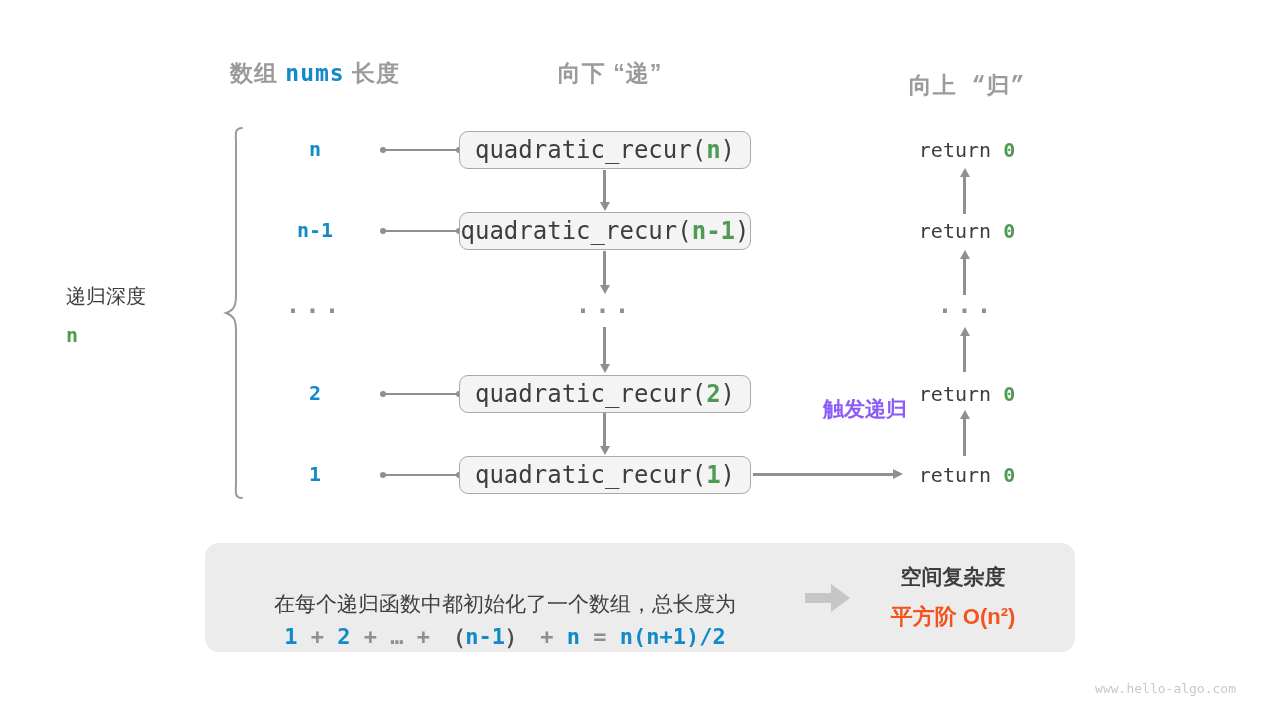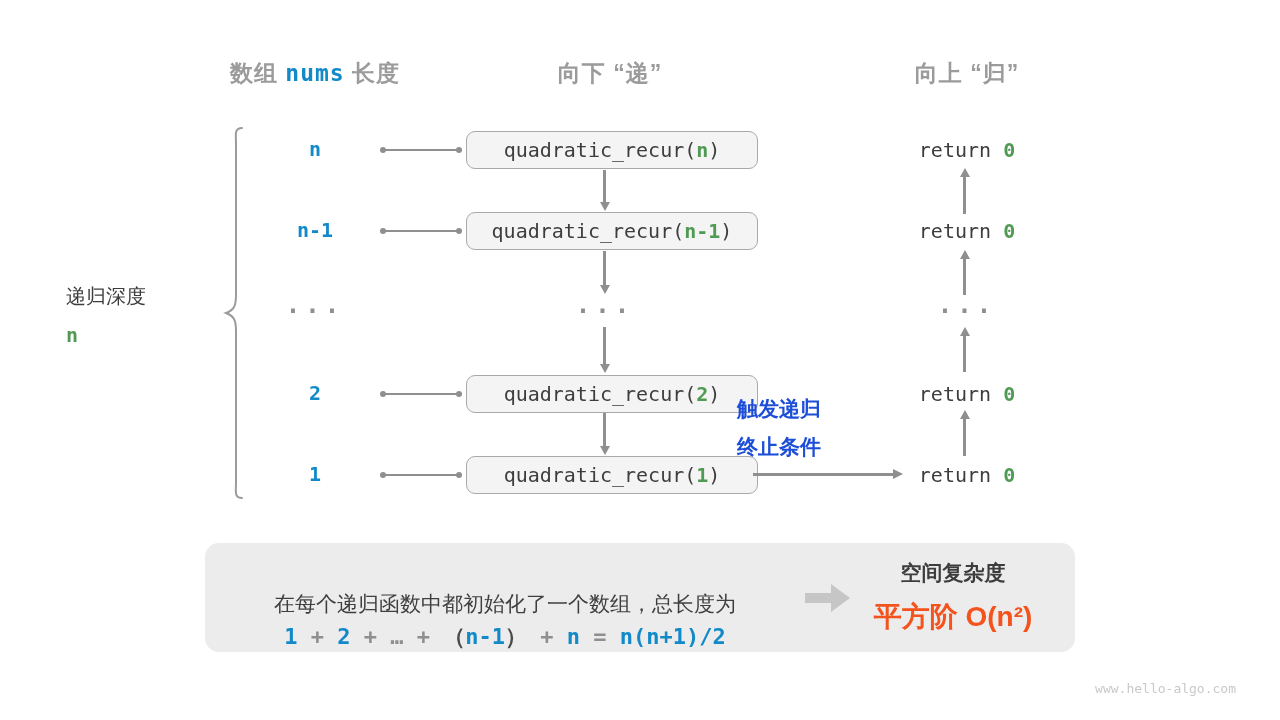--- a/index.html
+++ b/index.html
@@ -15,21 +15,21 @@
   }
   .code{font-family:"DejaVu Sans Mono","Liberation Mono",monospace;}
   .pre{white-space:pre;}
   .numlabel{
     color:#1289c9;font-weight:700;font-size:20px;text-align:center;
     font-family:"DejaVu Sans Mono","Liberation Mono",monospace;
   }
   .fnbox{
     background:#f4f4f4;border:1.5px solid #a9a9a9;border-radius:9px;
     display:flex;align-items:center;justify-content:center;
-    font-size:20px;color:#3d3d3d;box-sizing:border-box;margin-left:7px;
+    font-size:24px;color:#3d3d3d;box-sizing:border-box;
   }
   .retline{
     font-size:20px;color:#3d3d3d;text-align:center;white-space:nowrap;
   }
   .green{color:#509a54;font-weight:700;}
   .dots{
     color:#8f8f8f;font-weight:700;font-size:24px;letter-spacing:5px;
     text-align:center;font-family:"DejaVu Sans Mono","Liberation Mono",monospace;
     line-height:26px;
   }
@@ -55,22 +55,22 @@
   .harrow{height:0;border-top:3px solid #8f8f8f;}
   .harrow::after{
     content:"";position:absolute;right:-10px;top:-7px;
     border:5.5px solid transparent;border-left:10px solid #8f8f8f;border-right:none;
   }
   .depth-label{width:150px;text-align:left;color:#3d3d3d;font-size:20px;}
   .depth-label .val{
     display:block;margin-top:13px;font-size:20px;
   }
   .trigger{
-    width:170px;text-align:left;font-weight:700;font-size:21px;
-    color:#1d4ed8;line-height:38px;white-space:nowrap;
+    width:170px;text-align:right;font-weight:700;font-size:21px;
+    color:#8b5cf6;line-height:38px;white-space:nowrap;
   }
   .panel{
     left:205px;top:543px;width:870px;height:109px;background:#ececec;
     border-radius:14px;
   }
   .panel-left{
     left:225px;top:543px;width:560px;height:109px;
     display:flex;flex-direction:column;justify-content:flex-end;align-items:center;
   }
   .panel-line1{font-size:21px;color:#3f3f3f;white-space:nowrap;}
@@ -80,36 +80,36 @@
   }
   .formula span{white-space:pre;}
   .f-blue{color:#1289c9;}
   .f-gray{color:#8f8f8f;}
   .f-dark{color:#4a4a4a;font-family:"Liberation Sans","DejaVu Sans",sans-serif;}
   .panel-right{
     left:838px;top:543px;width:230px;height:109px;
     display:flex;flex-direction:column;justify-content:center;align-items:center;
   }
   .result-title{font-size:21px;font-weight:700;color:#3d3d3d;white-space:nowrap;}
-  .result-value{margin-top:11px;font-size:28px;font-weight:700;color:#f4531d;white-space:nowrap;}
+  .result-value{margin-top:11px;font-size:22px;font-weight:700;color:#f4531d;white-space:nowrap;}
   .watermark{
     right:44px;top:681px;font-size:13px;color:#c9c9c9;
     font-family:"DejaVu Sans Mono","Liberation Mono",monospace;
   }
 </style>
 </head>
 <body>
 
 <div class="abs hdr" style="left:195px;top:58px;width:240px;">
   <span>数组</span>
   <span class="code" style="color:#1289c9;">nums</span>
   <span>长度</span>
 </div>
 <div class="abs hdr" style="left:490px;top:58px;width:240px;">向下 “递”</div>
-<div class="abs hdr" style="left:847px;top:58px;width:240px;">向上 “归”</div>
+<div class="abs hdr" style="left:847px;top:70px;width:240px;font-family:Liberation Mono, monospace;">向上 “归”</div>
 
 <div class="abs depth-label" style="left:66px;top:283px;">
   <span>递归深度</span>
   <span class="val code green">n</span>
 </div>
 <svg class="abs" style="left:222px;top:126px;" width="24" height="374" viewBox="0 0 24 374">
   <path d="M20 2 C12 2 14 9 14 17 L14 169 C14 180 12 184 4 187 C12 190 14 194 14 205 L14 357 C14 365 12 372 20 372" fill="none" stroke="#9b9b9b" stroke-width="2" stroke-linecap="round"></path>
 </svg>
 
 <div class="abs numlabel" style="left:255px;top:137px;width:120px;">n</div>
@@ -165,21 +165,20 @@
 <div class="abs varrow down" style="left:603px;top:327px;height:37px;"></div>
 <div class="abs varrow down" style="left:603px;top:413px;height:33px;"></div>
 
 <div class="abs varrow up" style="left:963px;top:177px;height:37px;"></div>
 <div class="abs varrow up" style="left:963px;top:259px;height:36px;"></div>
 <div class="abs varrow up" style="left:963px;top:336px;height:36px;"></div>
 <div class="abs varrow up" style="left:963px;top:419px;height:37px;"></div>
 
 <div class="abs trigger" style="left:737px;top:390px;">
   <div>触发递归</div>
-  <div>终止条件</div>
 </div>
 <div class="abs harrow" style="left:753px;top:473px;width:140px;"></div>
 
 <div class="abs panel"></div>
 <div class="abs panel-left">
   <div class="panel-line1">在每个递归函数中都初始化了一个数组，总长度为</div>
   <div class="formula">
     <span class="f-blue">1</span><span class="f-gray"> + </span><span class="f-blue">2</span><span class="f-gray"> + </span><span class="f-gray">…</span><span class="f-gray"> + </span><span class="f-dark">（</span><span class="f-blue">n-1</span><span class="f-dark">）</span><span class="f-gray"> + </span><span class="f-blue">n</span><span class="f-gray"> = </span><span class="f-blue">n(n+1)/2</span>
   </div>
 </div>

